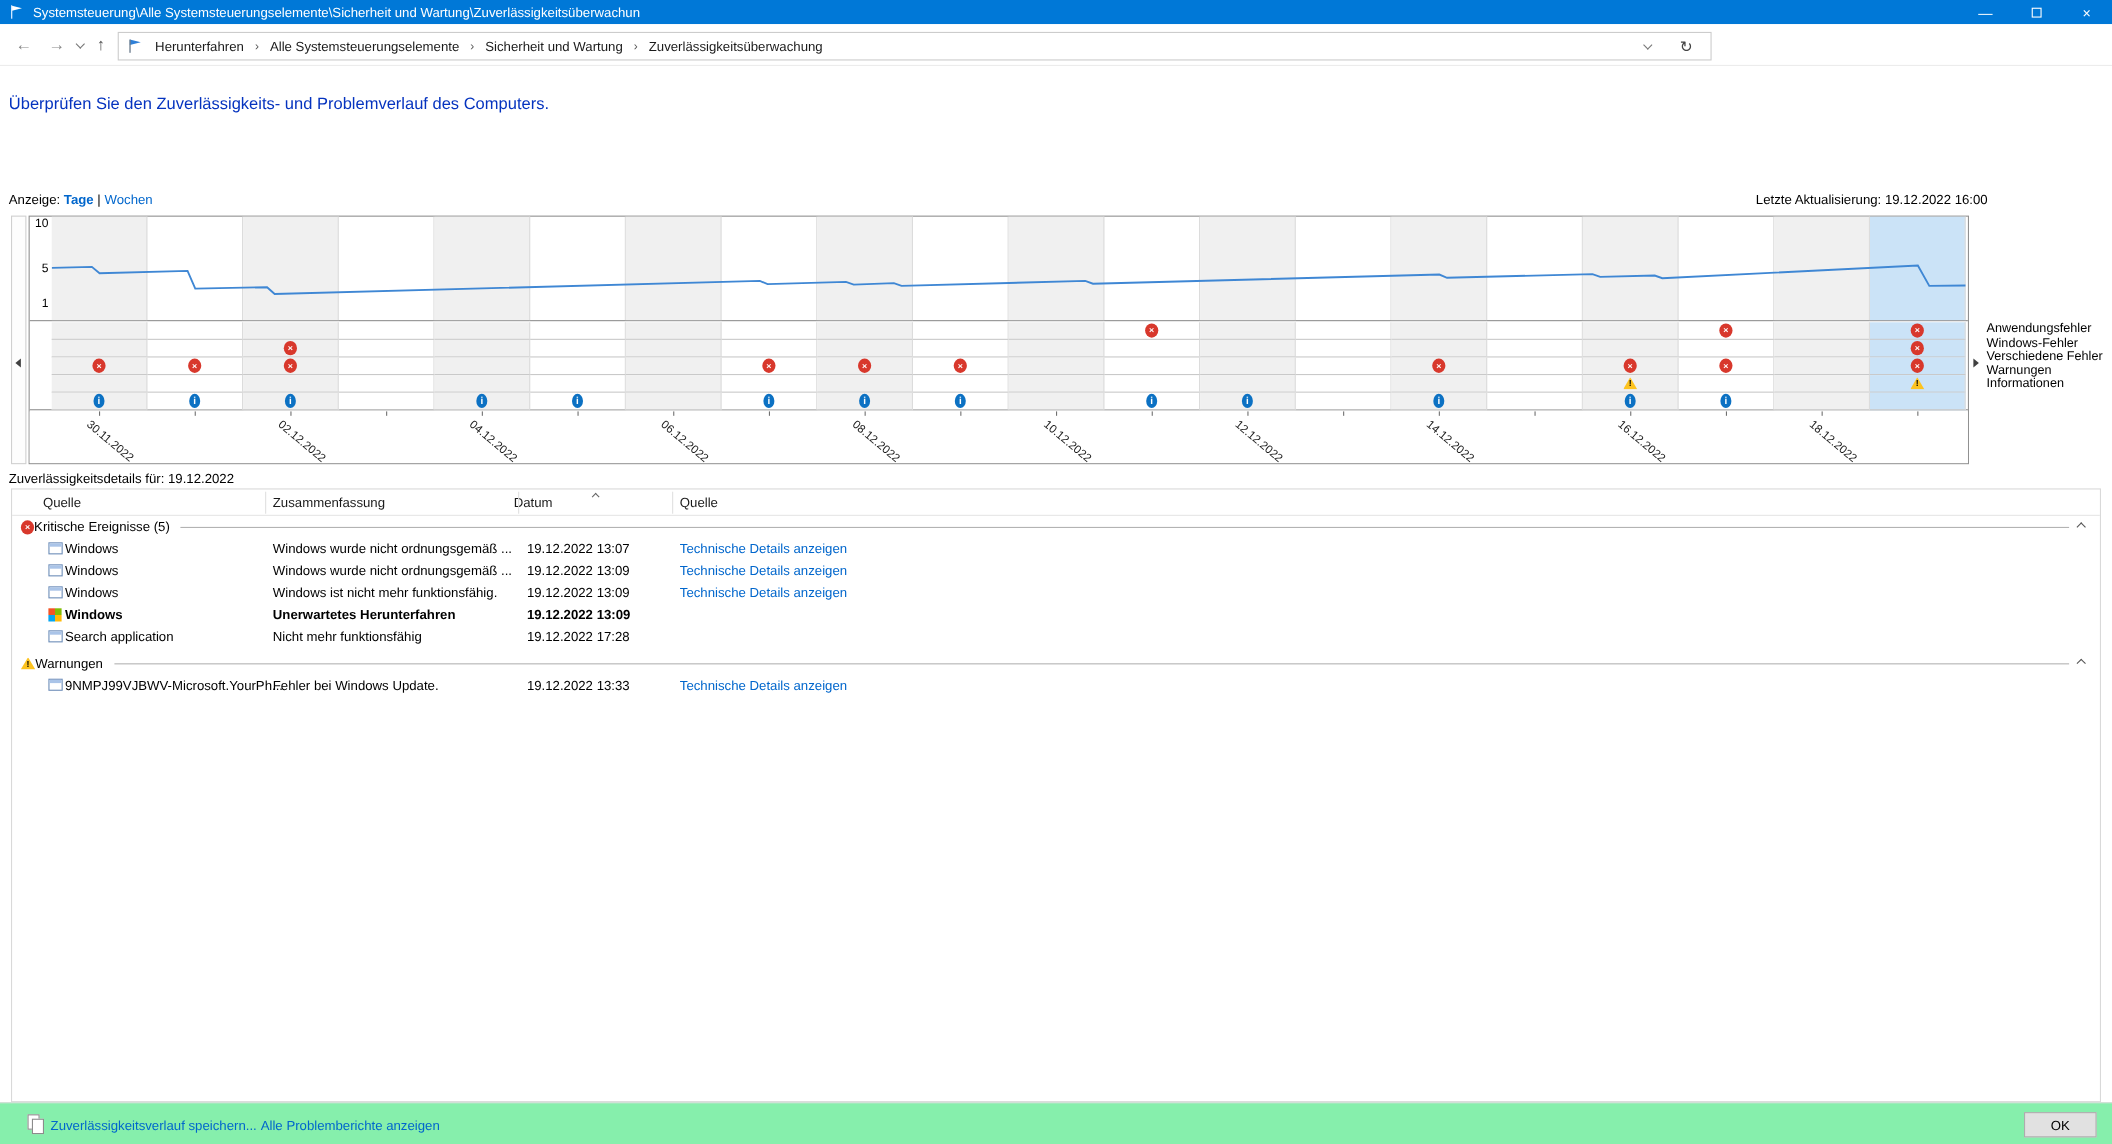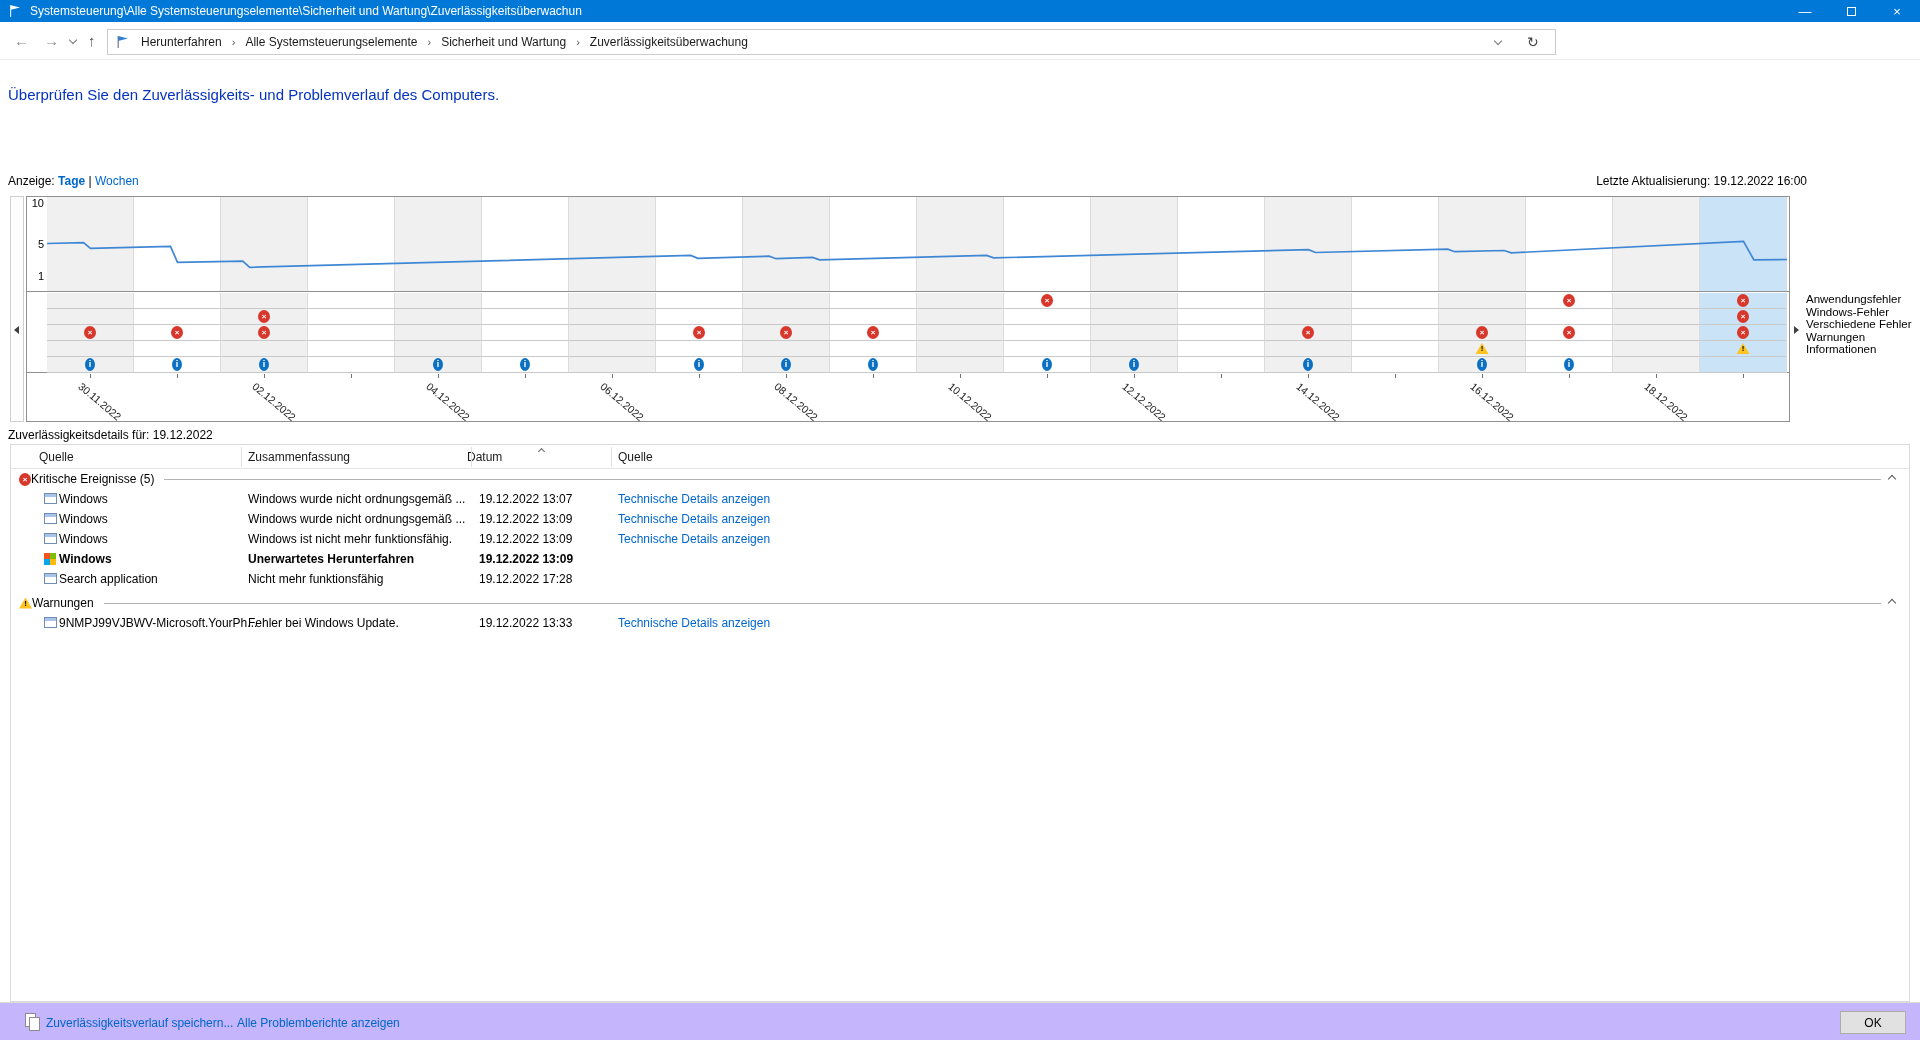--- a/index.html
+++ b/index.html
@@ -91,21 +91,21 @@
   .c-date { left:468px; }
   .c-act { left:607px; }
   .g-row { position:relative; height:20px; display:flex; align-items:center; }
   .g-row.gap { margin-top:4px; }
   .g-icon { margin-left:8px; }
   .g-label { margin-left:0; white-space:nowrap; }
   .g-rule { flex:1; height:1px; background:#b3b3b3; margin:0 8px 0 10px; }
   .g-chev { width:6px; height:6px; border-left:1px solid #555; border-top:1px solid #555; transform:rotate(45deg); margin-right:14px; }
 
   
-  .footer { position:absolute; left:0; top:1002px; width:100%; height:38px; background:#c4b5fd; border-top:1px solid #dcdcdc; }
+  .footer { position:absolute; left:0; top:1002px; width:100%; height:38px; background:#86efac; border-top:1px solid #dcdcdc; }
   .f-icon { position:absolute; left:25px; top:10px; }
   .f-link1 { position:absolute; left:46px; top:13px; }
   .f-link2 { position:absolute; left:222px; top:13px;margin-left:15px; }
   .ok-btn { position:absolute; left:1840px; top:8px; width:66px; height:23px; background:#e1e1e1; border:1px solid #adadad; font:12px "Liberation Sans",sans-serif; color:#000; }
 </style>
 </head>
 <body>
 
 <div class="app">
 

